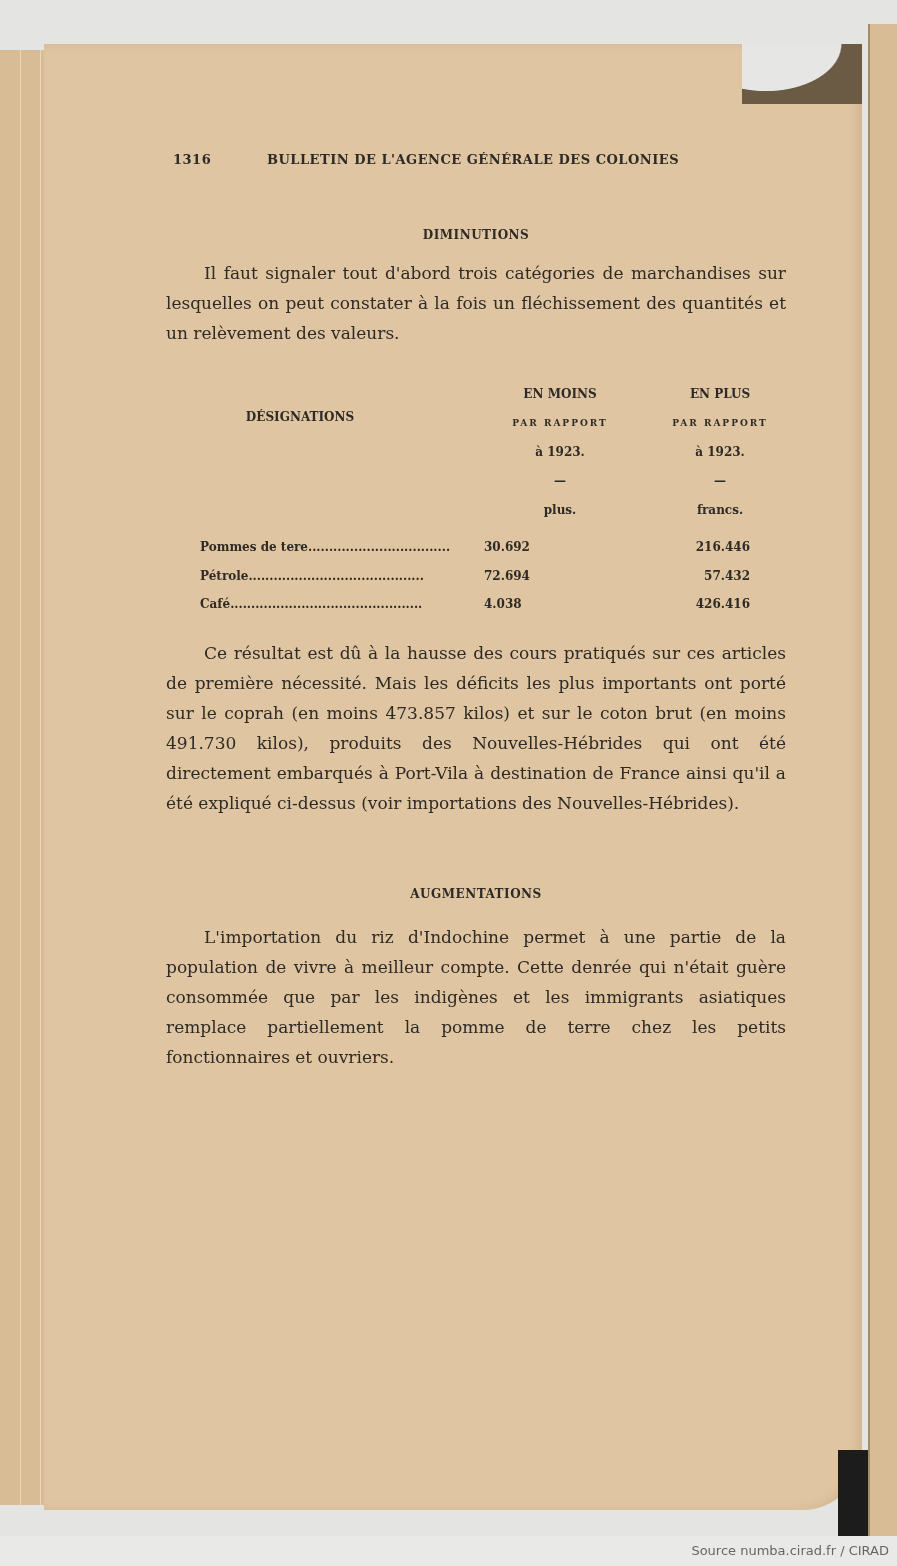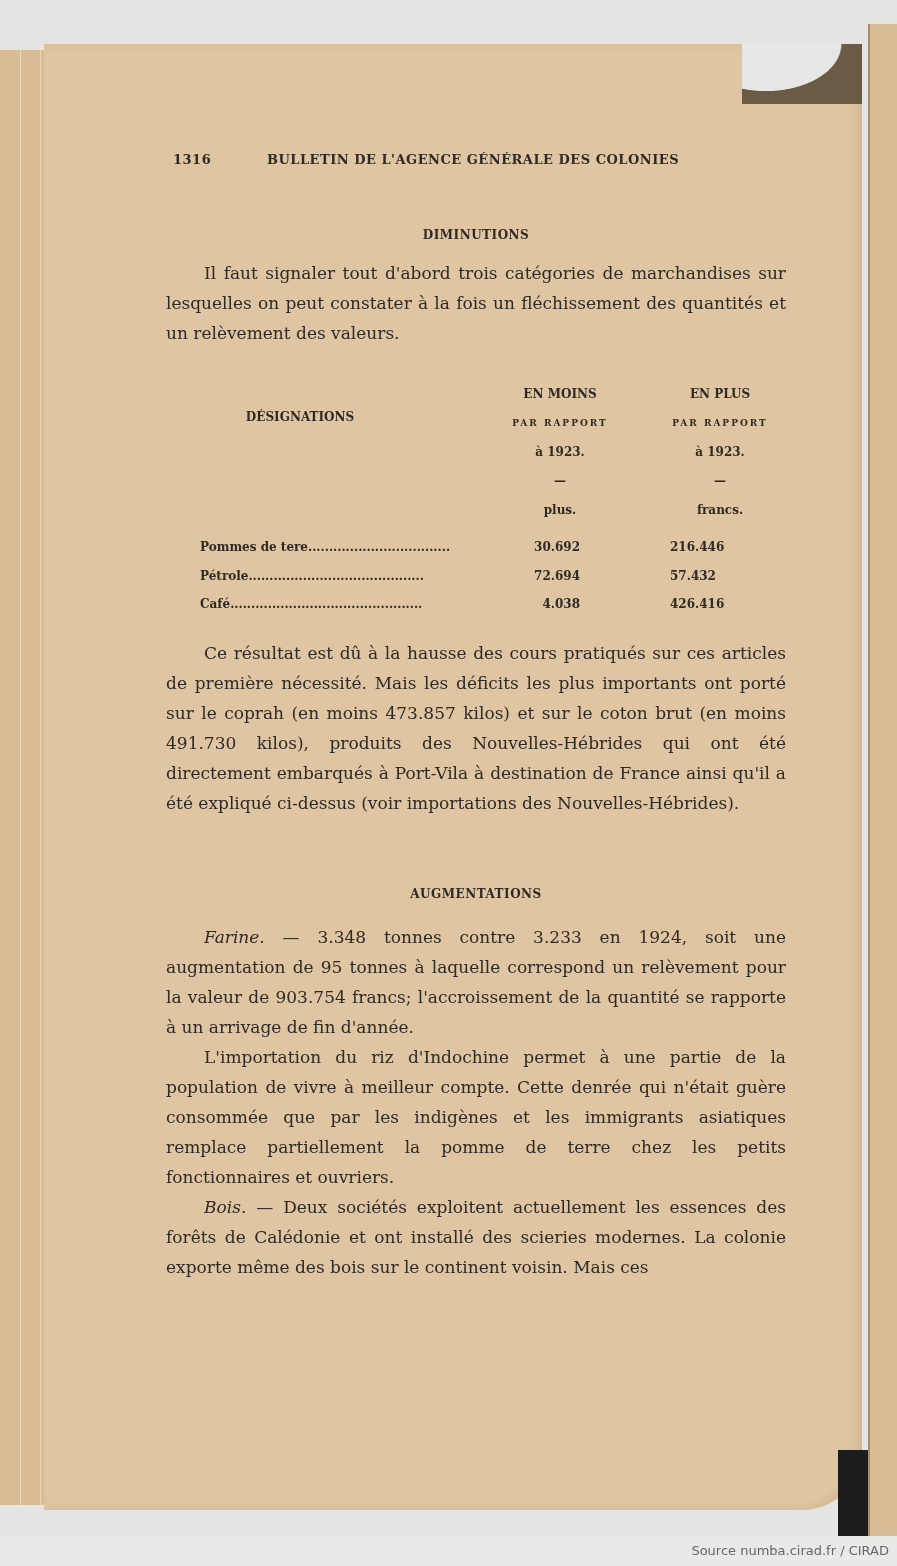--- a/index.html
+++ b/index.html
@@ -46,22 +46,22 @@
   .running-head .title { position: absolute; left: 82px; margin-left: 12px; }
   .section-title { font-size: 12px; font-weight: bold; letter-spacing: 0.5px; text-align: center; }
   .para { left: 166px; width: 620px; font-size: 17px; line-height: 30px; text-align: justify; }
   .indent { text-indent: 38px; }
   .para p { margin: 0; }
   .para i { font-style: italic; }
   .tbl-head { font-size: 12px; font-weight: bold; text-align: center; }
   .tbl-head .small { font-size: 9px; letter-spacing: 2px; }
   .row { position: absolute; left: 200px; width: 560px; font-size: 12px; font-weight: bold; }
   .row .label { position: absolute; left: 0; width: 280px; white-space: nowrap; overflow: hidden; }
-  .row .v1 { position: absolute; left: 300px; width: 80px; text-align: right; }
-  .row .v2 { position: absolute; left: 470px; width: 80px; text-align: left; }
+  .row .v1 { position: absolute; left: 284px; width: 80px; text-align: left; }
+  .row .v2 { position: absolute; left: 470px; width: 80px; text-align: right; }
 </style>
 </head>
 <body>
 
 <div class="scan-bg"></div>
 <div class="left-stack">
   <div class="edge" style="left:20px"></div>
   <div class="edge" style="left:40px"></div>
 </div>
 <div class="right-page"></div>
@@ -115,18 +115,16 @@
   <span class="v2">426.416</span>
 </div>
 
 <div class="text para indent" style="top:638px;">
   <p>Ce résultat est dû à la hausse des cours pratiqués sur ces articles de première nécessité. Mais les déficits les plus importants ont porté sur le coprah (en moins 473.857 kilos) et sur le coton brut (en moins 491.730 kilos), produits des Nouvelles-Hébrides qui ont été directement embarqués à Port-Vila à destination de France ainsi qu'il a été expliqué ci-dessus (voir importations des Nouvelles-Hébrides).</p>
 </div>
 
 <div class="text section-title" style="top:887px; left:166px; width:620px;">AUGMENTATIONS</div>
 
 <div class="text para" style="top:922px;">
-  <p class="indent"><i>Farine.</i><span> — 3.348 tonnes contre 3.233 en 1924, soit une augmentation de 95 tonnes à laquelle correspond un relèvement pour la valeur de 903.754 francs; l'accroissement de la quantité se rapporte à un arrivage de fin d'année.</span></p>
   <p class="indent"><span>L'importation du riz d'Indochine permet à une partie de la population de vivre à meilleur compte. Cette denrée qui n'était guère consommée que par les indigènes et les immigrants asiatiques remplace partiellement la pomme de terre chez les petits fonctionnaires et ouvriers.</span></p>
-  <p class="indent"><i>Bois.</i><span> — Deux sociétés exploitent actuellement les essences des forêts de Calédonie et ont installé des scieries modernes. La colonie exporte même des bois sur le continent voisin. Mais ces</span></p>
 </div>
 
 <div class="source">Source numba.cirad.fr / CIRAD</div>
 
 </body></html>

